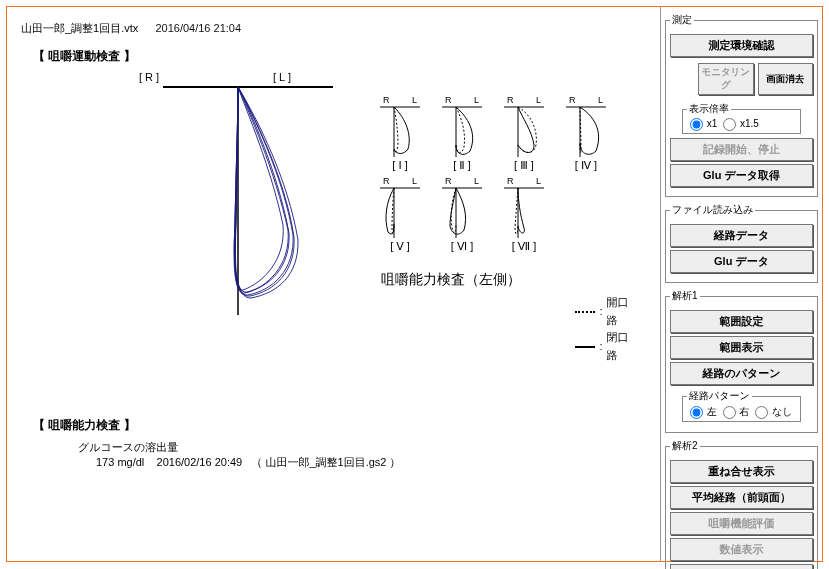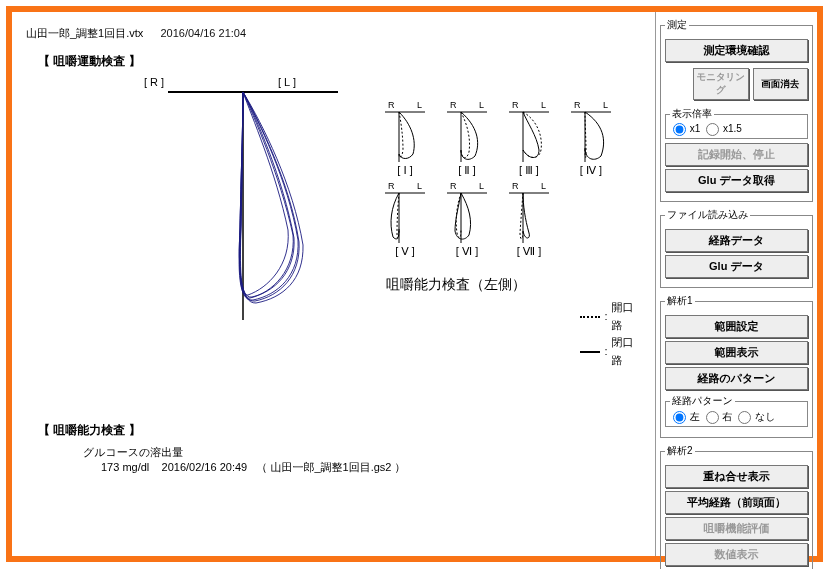--- a/index.html
+++ b/index.html
@@ -3,21 +3,21 @@
 <meta charset="utf-8">
 <style>
   * { box-sizing: border-box; }
   body {
     margin: 0; padding: 6px;
     font-family: "MS Gothic", "Meiryo", sans-serif;
     font-size: 11px;
     background: #fff;
     width: 829px; height: 569px;
   }
-  .app { display: flex; border: 6px solid #f97316; height: 556px; }
+  .app { display: flex; border: 1px solid #f97316; height: 556px; }
   .main { flex: 1; padding: 8px 12px; position: relative; }
   .side { width: 162px; border-left: 1px solid #999; padding: 4px 4px 6px 4px; display: flex; flex-direction: column; }
   .file-line { font-size: 11px; margin: 6px 0 12px 2px; }
   .file-line .ts { margin-left: 14px; color: #111; }
   .section-title { font-weight: bold; font-size: 12px; margin: 4px 0 6px 14px; }
   .chart-area { position: relative; margin-left: 120px; margin-top: 2px; height: 236px; }
   .rl-label { position: absolute; top: 0; font-size: 11px; }
   .rl-r { left: 0; } .rl-l { left: 134px; }
   .chart-svg { position: absolute; left: 24px; top: 14px; }
   .pattern-area { position: absolute; left: 370px; top: 88px; width: 260px; }
@@ -40,21 +40,21 @@
     display: block; width: 100%;
     font-size: 11px; font-weight: bold;
     background: #eee; border: 1px solid #777;
     box-shadow: 1px 1px 0 #555;
     padding: 3px 0; margin: 3px 0;
     text-align: center; cursor: pointer;
   }
   .btn.disabled { color: #999; cursor: default; }
   .btn-row { display: flex; gap: 4px; margin-left: 28px; }
   .btn-row .btn { flex: 1; font-size: 9.5px; padding: 2px 1px; }
-  fieldset.inner { margin: 4px 0; padding: 2px 4px; }
+  fieldset.inner { margin: 4px 12px; padding: 2px 4px; }
   .radio-row { font-size: 10px; white-space: nowrap; }
   .radio-row input { margin: 0 1px 0 3px; vertical-align: middle; }
 </style>
 </head>
 <body>
 
 <div class="app">
   <div class="main">
     <div class="file-line">
       <span>山田一郎_調整1回目.vtx</span>

